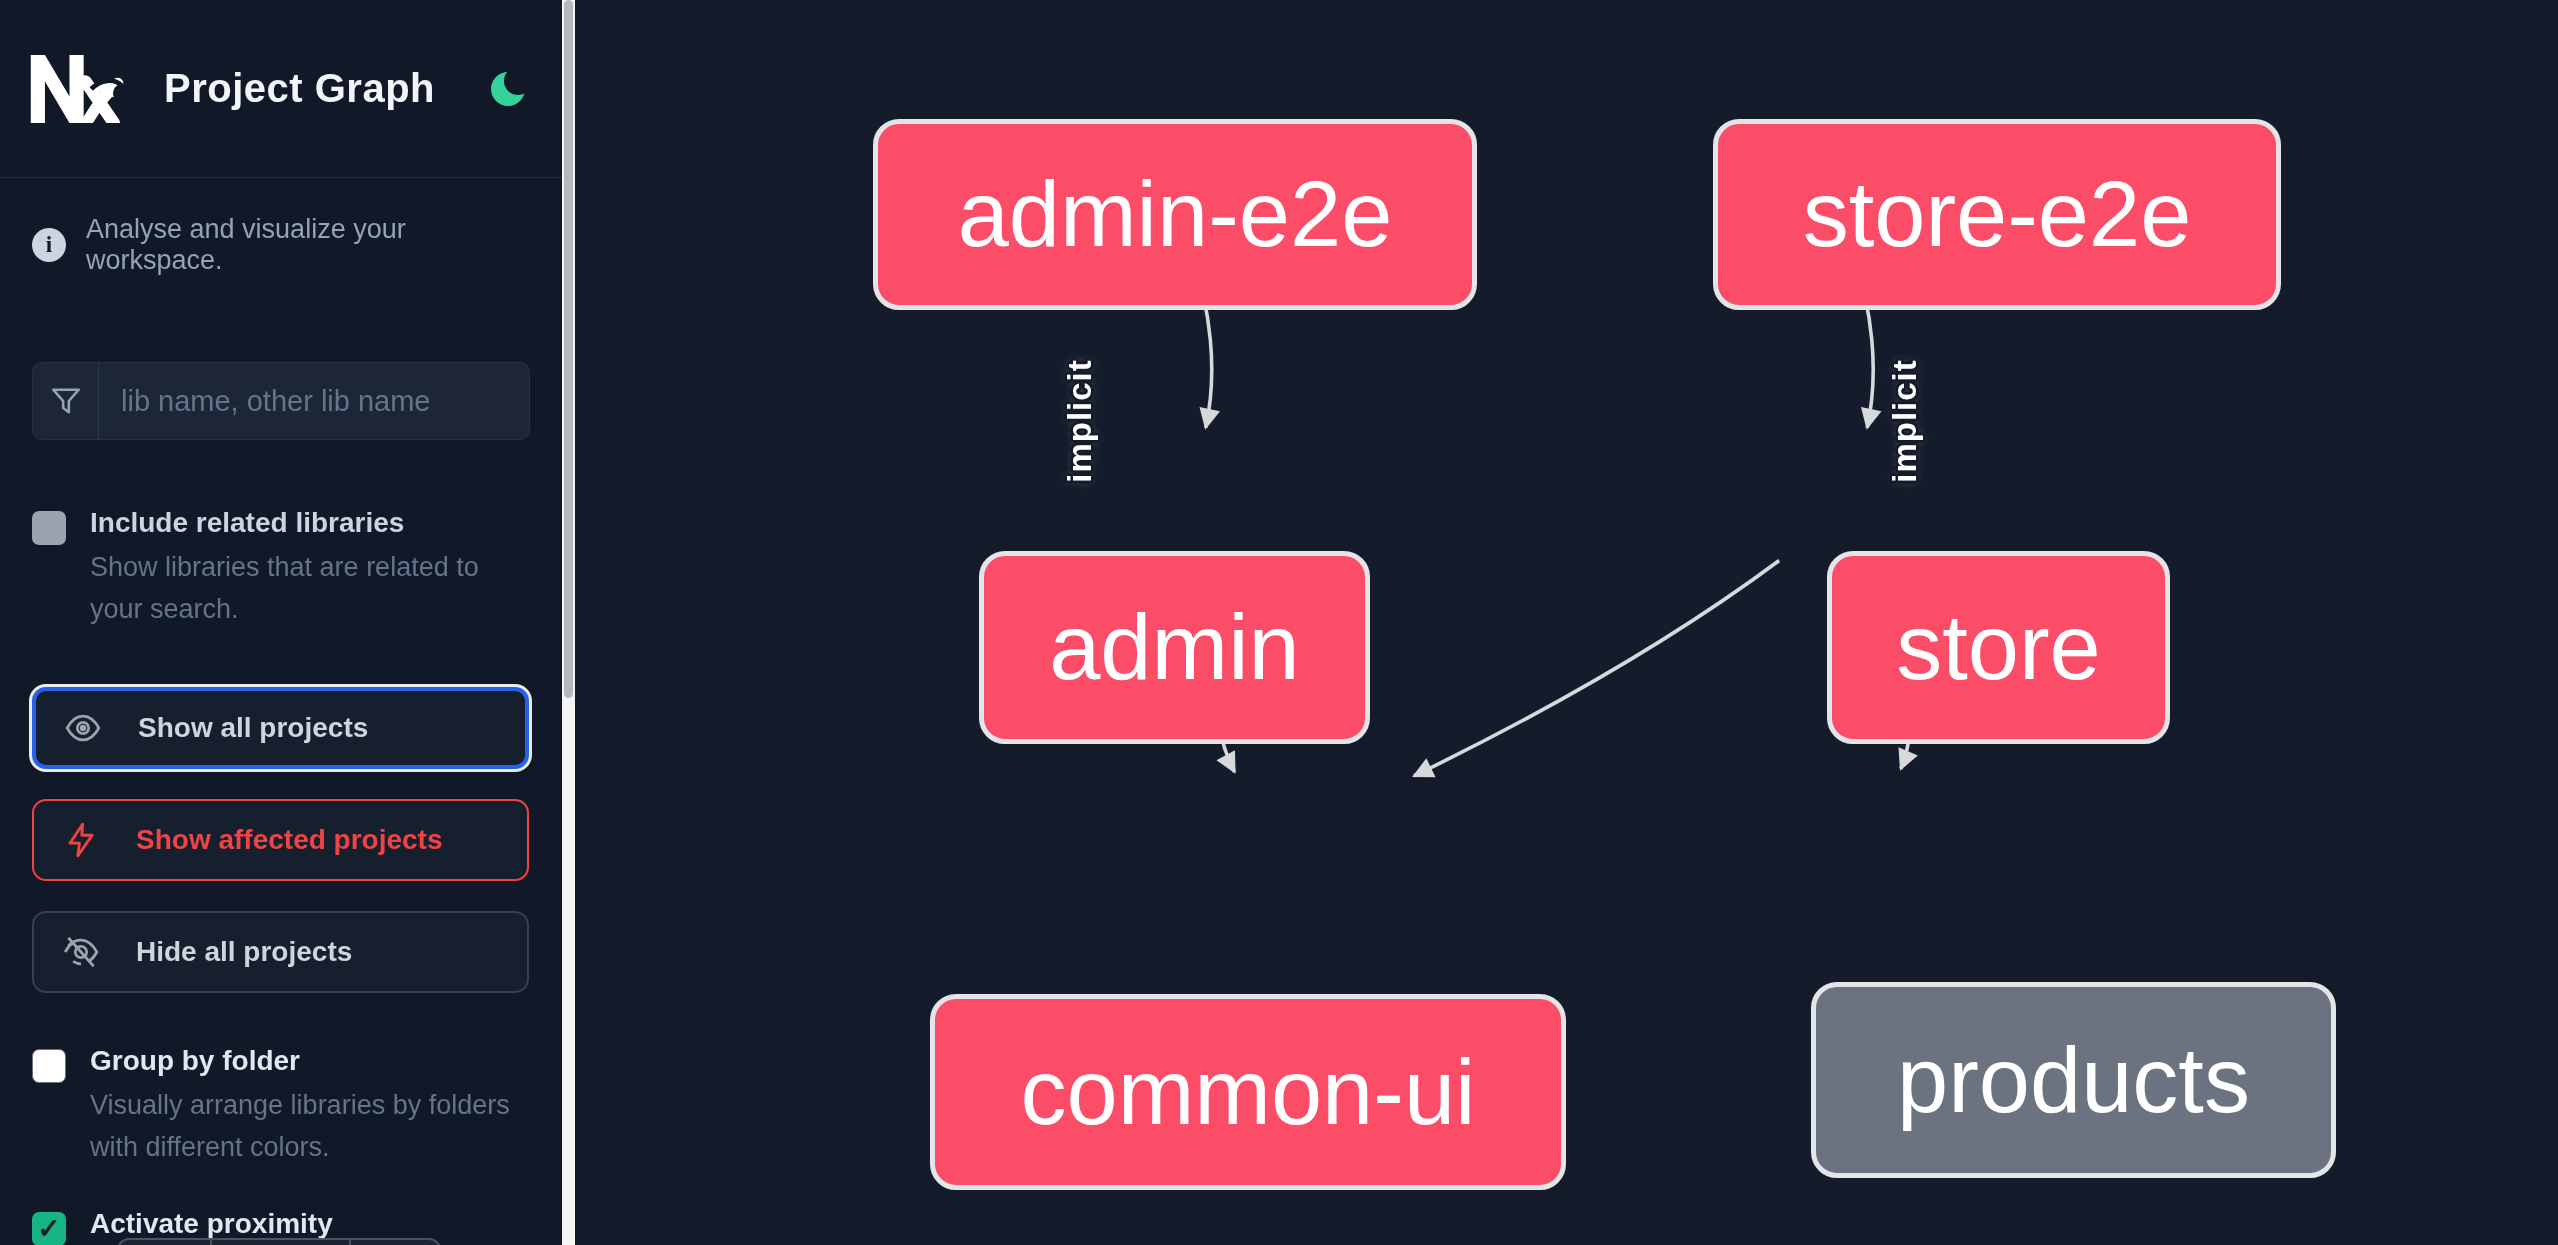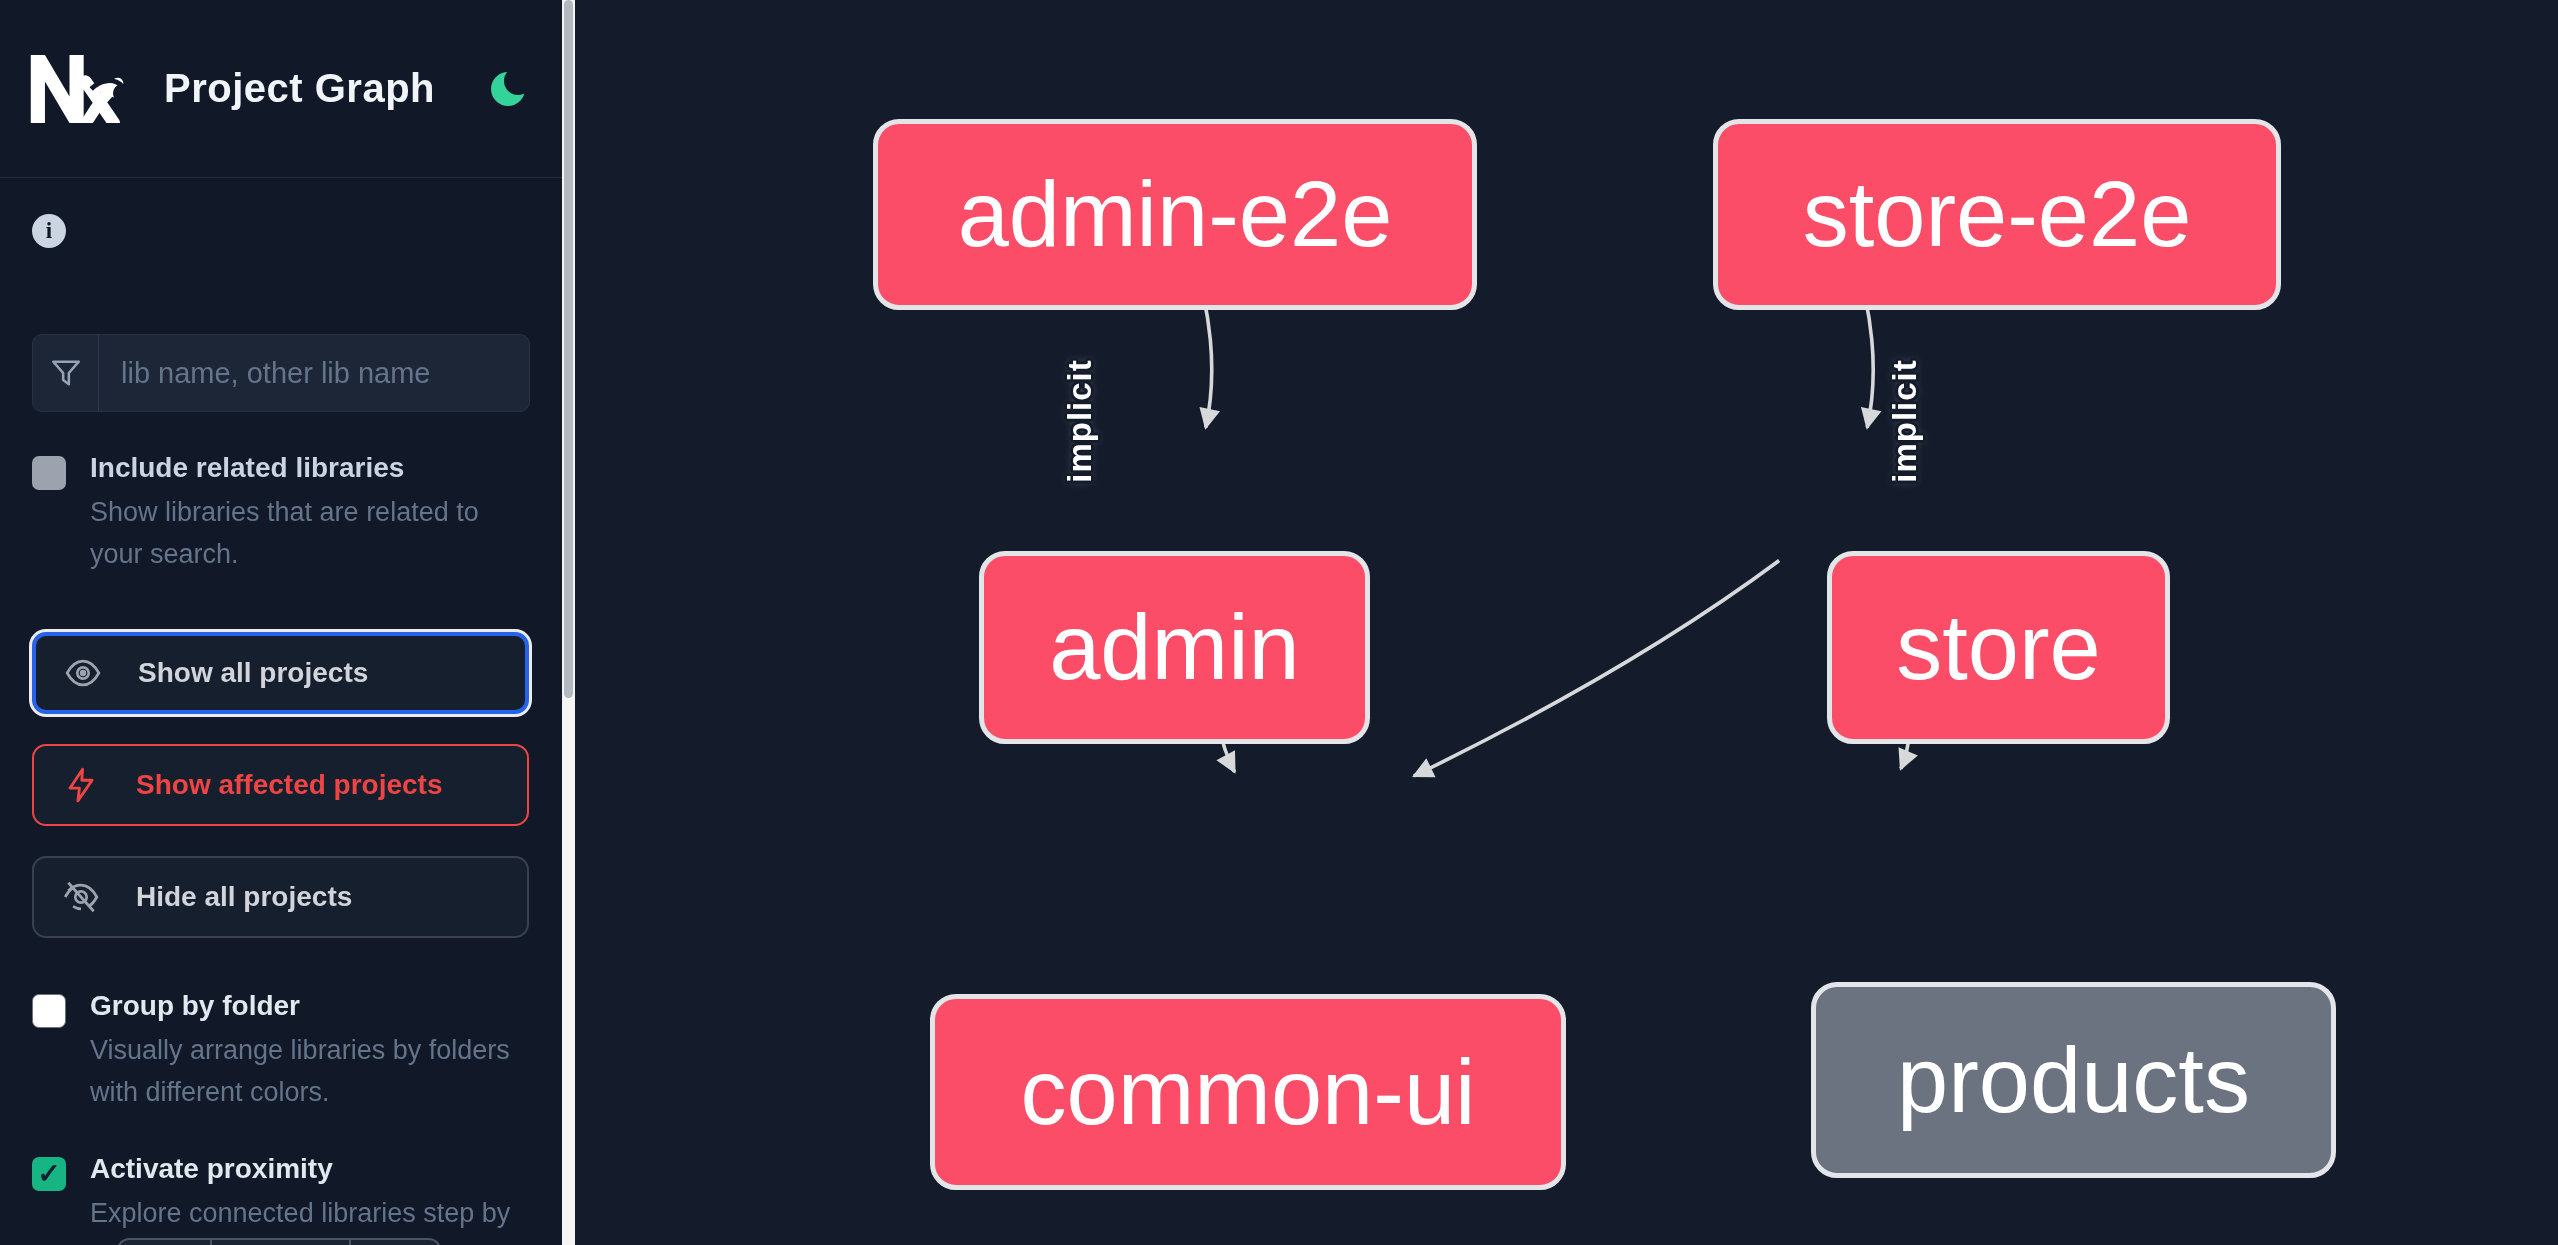--- a/index.html
+++ b/index.html
@@ -40,21 +40,21 @@
     width:66px; display:flex; align-items:center; justify-content:center;
     border-right:1px solid #2b384d;
   }
   .search-input {
     flex:1; background:transparent; border:none; outline:none;
     font-size:29px; color:#e2e8f0; padding:0 22px;
     font-family:"Liberation Sans", sans-serif;
   }
   .search-input::placeholder { color:#64748b; }
 
-  .check-row { display:flex; gap:24px; margin-top:40px; }
+  .check-row { display:flex; gap:24px; margin-top:67px; }
   .checkbox {
     width:34px; height:34px; border-radius:7px; flex:0 0 auto; margin-top:4px;
     display:flex; align-items:center; justify-content:center; cursor:pointer;
   }
   .checkbox.gray  { background:#9ca3af; }
   .checkbox.white { background:#ffffff; border:1px solid #6b7280; }
   .checkbox.checked { background:#17b583; }
   .checkbox .tick { display:none; font-size:28px; font-weight:700; color:#15202f; line-height:1; }
   .checkbox.checked .tick { display:block; }
   .check-text { flex:1; }
@@ -137,20 +137,21 @@
       <svg viewBox="0 0 44 44" aria-hidden="true">
         <circle cx="20" cy="22" r="17" fill="var(--c-moon,#34d399)"></circle>
         <circle cx="30" cy="14" r="14" fill="#111827"></circle>
       </svg>
     </div>
   </div>
 
   <div class="sb-body">
     <div class="tagline-row">
       <div class="info-icon">i</div>
+      <div class="tagline">Analyse and visualize your workspace.</div>
     </div>
 
     <div class="search-wrap">
       <div class="search-icon-cell">
         <svg width="34" height="34" viewBox="0 0 24 24" fill="none" stroke="#94a3b8" stroke-width="1.8" stroke-linejoin="round">
           <path d="M3 4 H21 L14 12 V20 L10 17 V12 Z"></path>
         </svg>
       </div>
       <input class="search-input" type="text" placeholder="lib name, other lib name" style="">
     </div>

